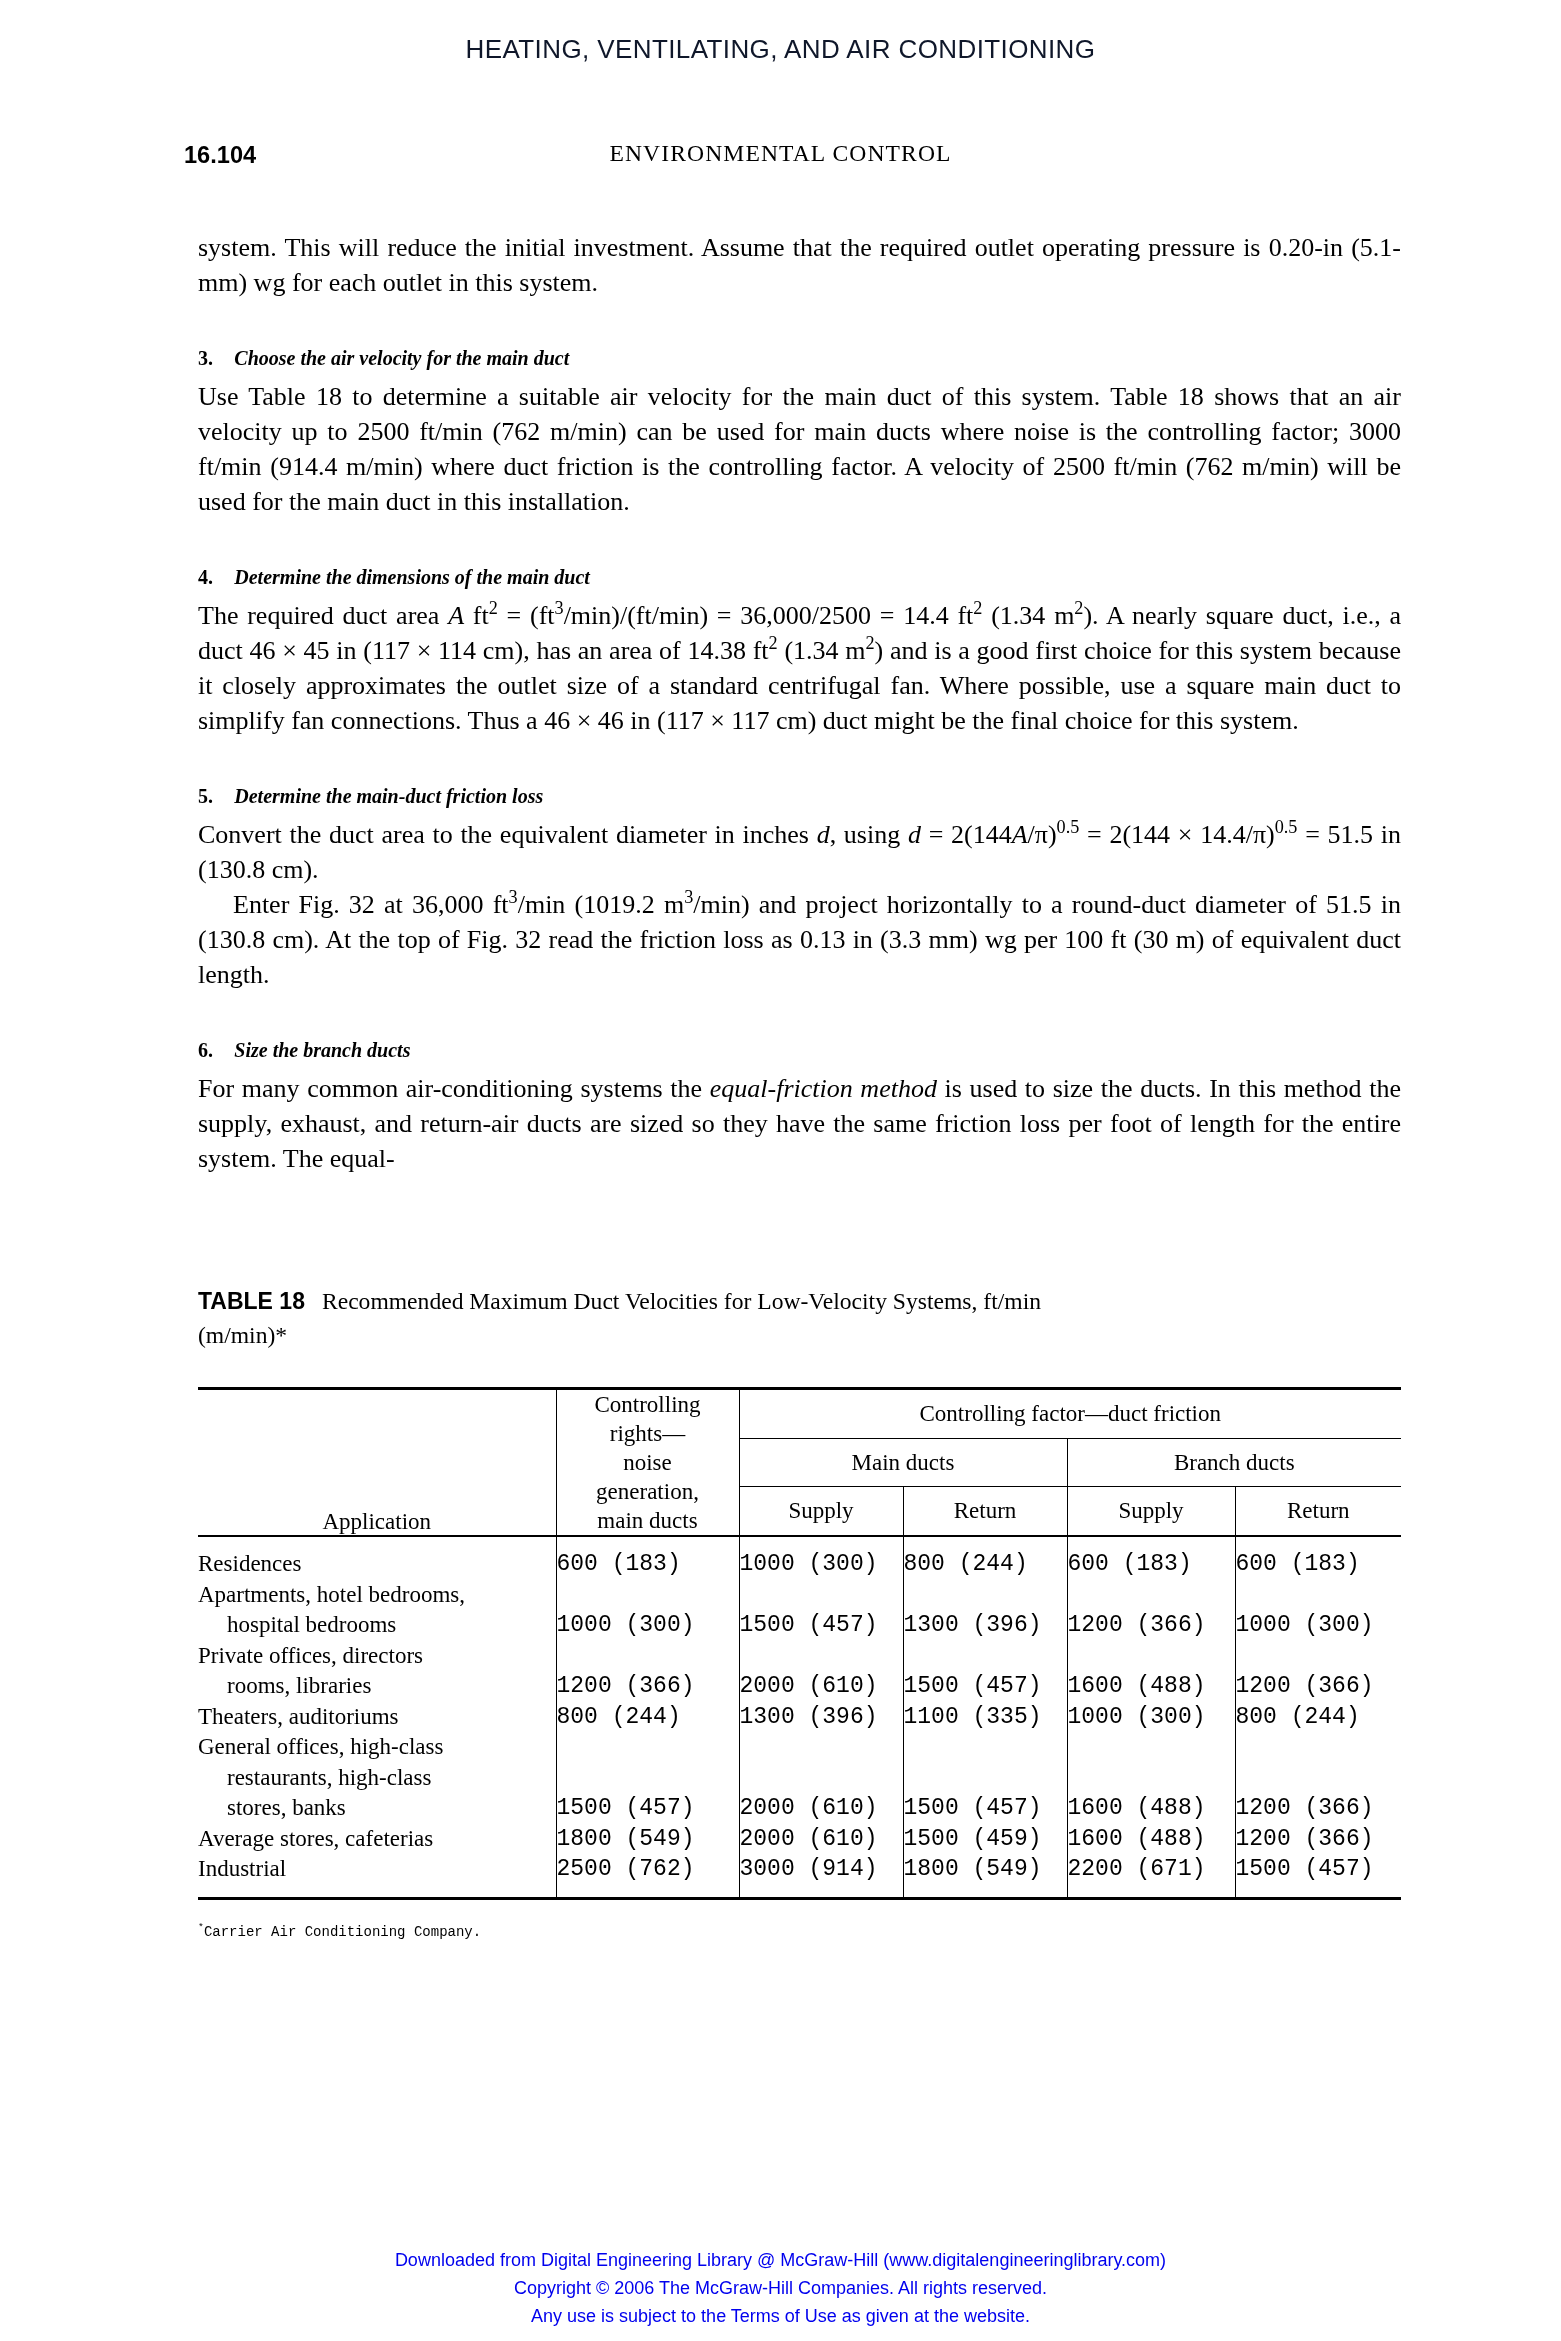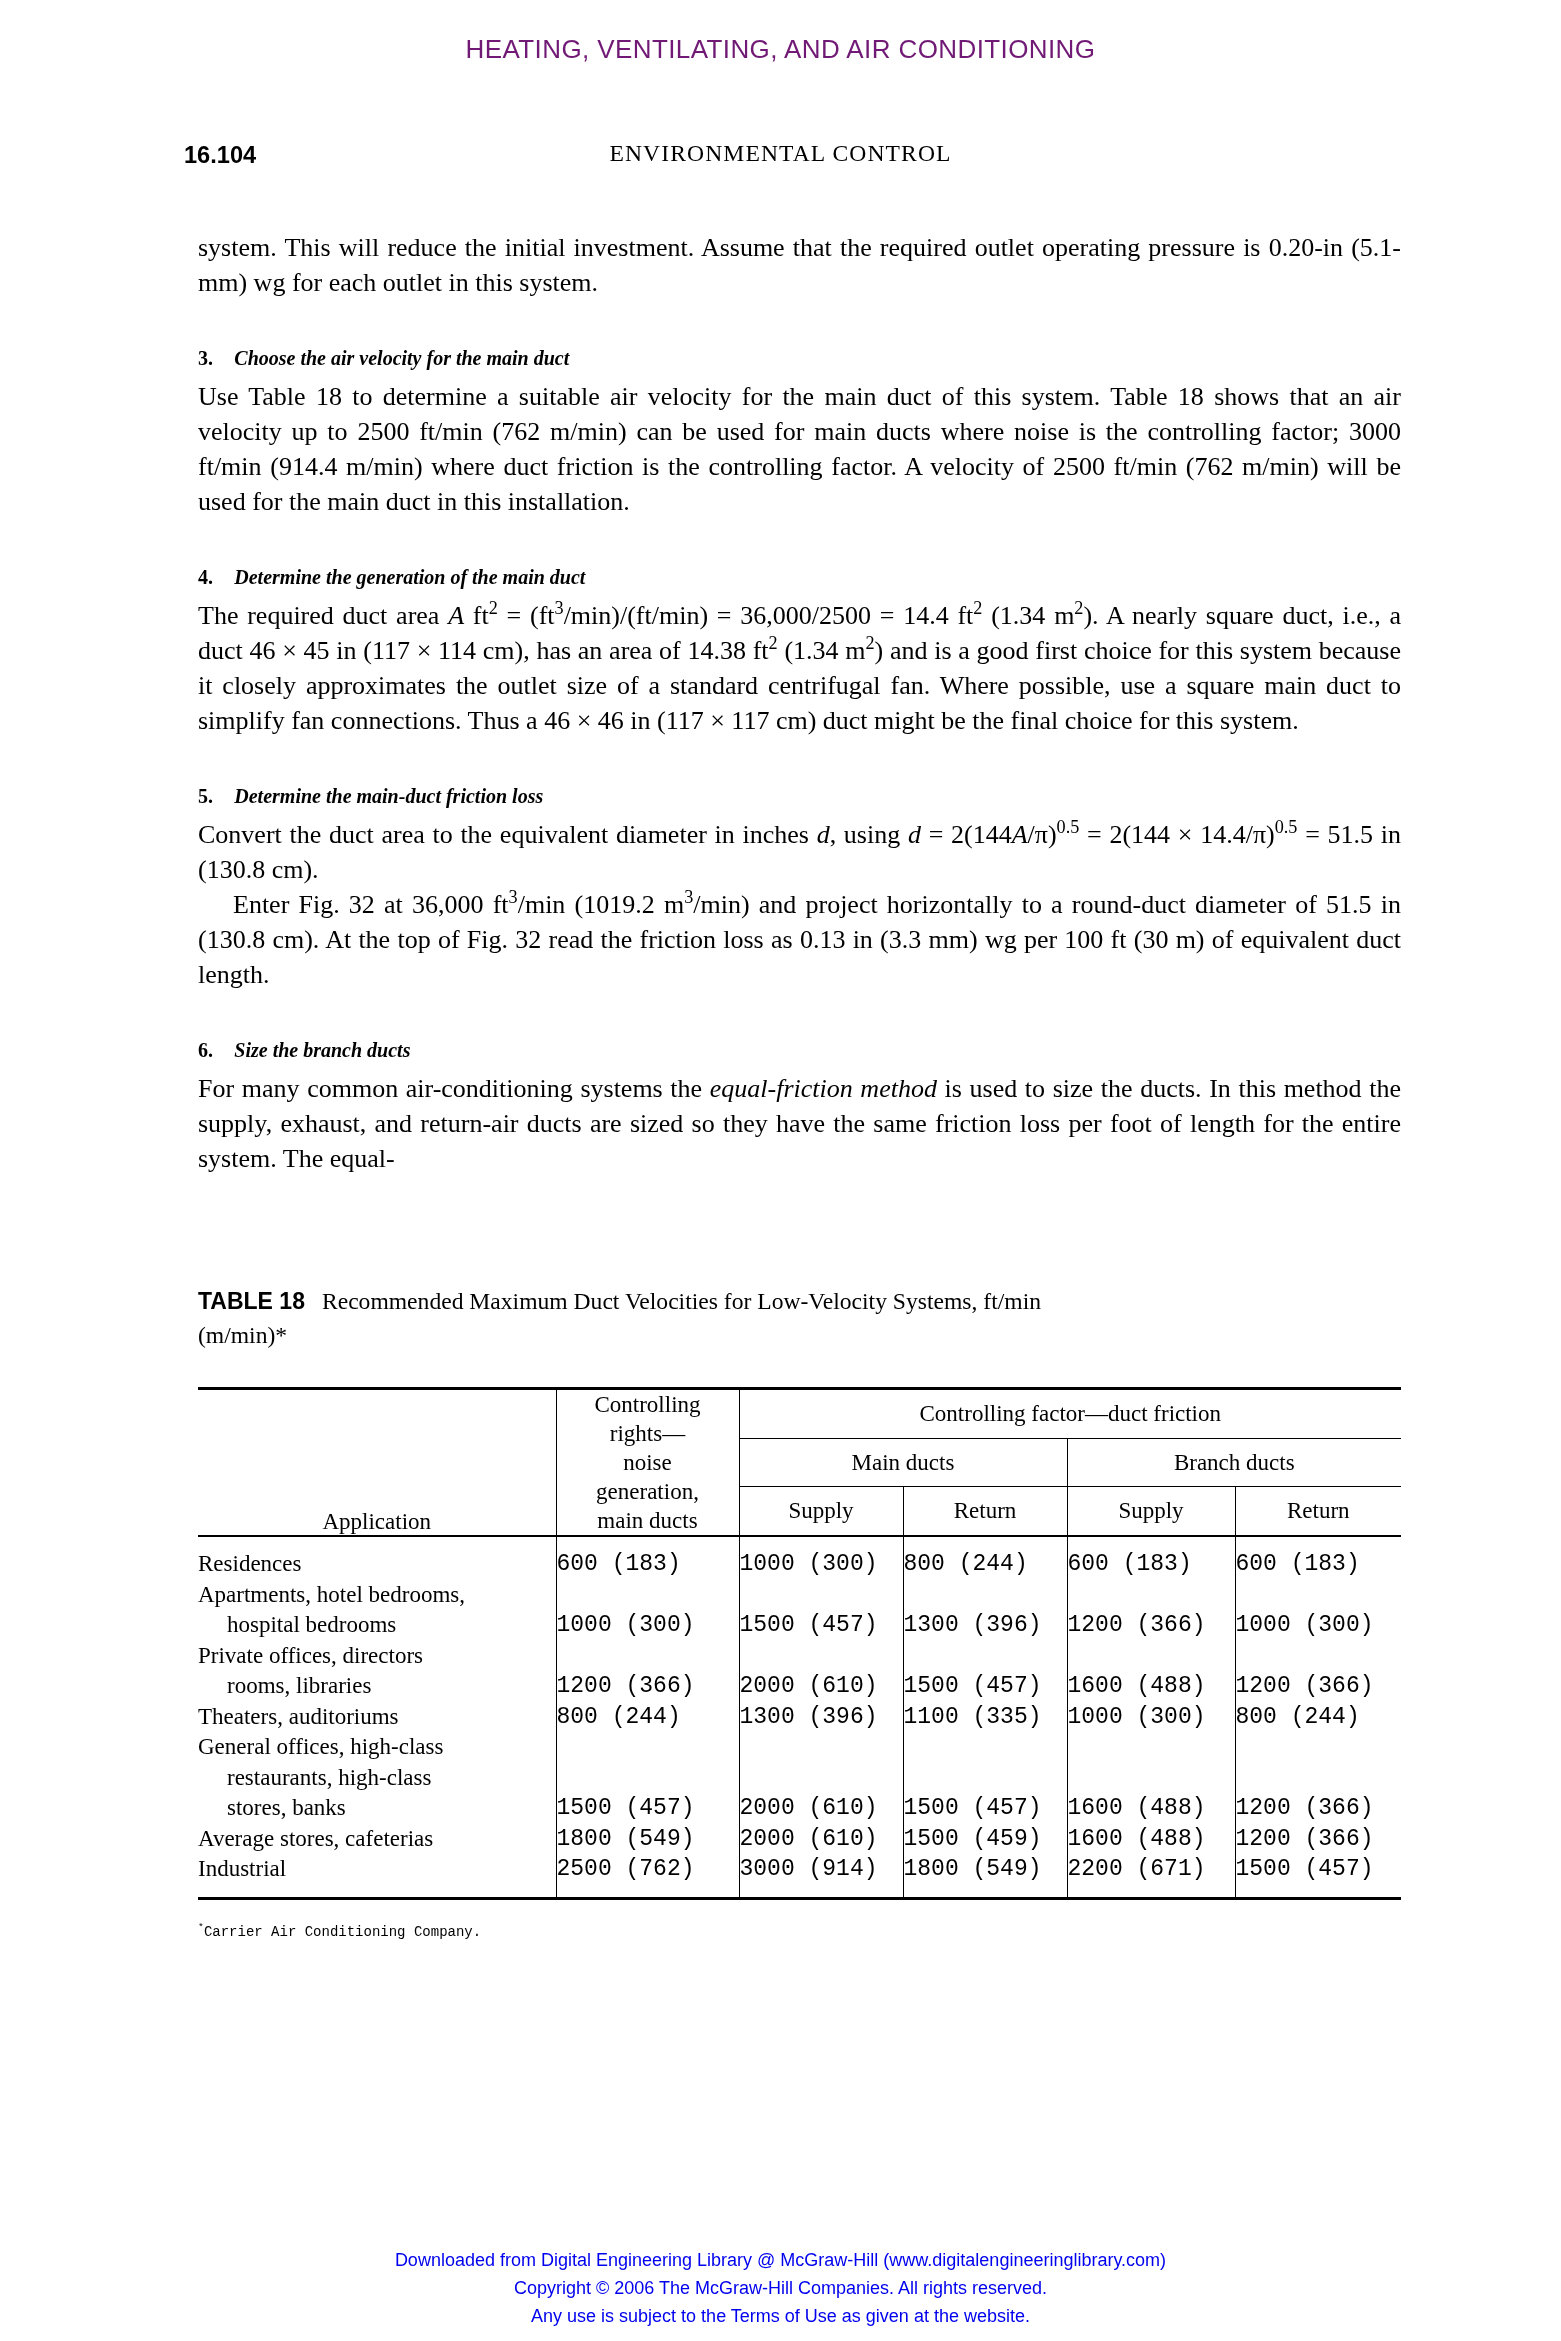--- a/index.html
+++ b/index.html
@@ -7,21 +7,21 @@
   html, body { background:#ffffff; }
   .page {
     width:1561px; height:2342px; background:#ffffff; color:#000;
     font-family:"Liberation Serif", serif;
     display:flex; flex-direction:column; overflow:hidden; position:relative;
   }
   
   .banner {
     margin-top:34px; text-align:center;
     font-family:"Liberation Sans", sans-serif;
-    font-size:26px; letter-spacing:0.4px; color:#701a75;
+    font-size:26px; letter-spacing:0.4px; color:#0f172a;
   }
   
   .titlebar { position:relative; margin-top:75px; height:34px; }
   .page-number {
     position:absolute; left:184px; top:1.5px;
     font-family:"Liberation Sans", sans-serif; font-weight:bold; font-size:23.6px;
   }
   .running-title {
     text-align:center; font-size:23.6px; letter-spacing:1.1px;
   }
@@ -101,21 +101,21 @@
 
     <div class="section">
       <div class="section-heading">
         <span class="sec-num">3.</span><span class="sec-title">Choose the air velocity for the main duct</span>
       </div>
       <p class="para">Use Table 18 to determine a suitable air velocity for the main duct of this system. Table 18 shows that an air velocity up to 2500 ft/min (762 m/min) can be used for main ducts where noise is the controlling factor; 3000 ft/min (914.4 m/min) where duct friction is the controlling factor. A velocity of 2500 ft/min (762 m/min) will be used for the main duct in this installation.</p>
     </div>
 
     <div class="section">
       <div class="section-heading">
-        <span class="sec-num">4.</span><span class="sec-title">Determine the generation of the main duct</span>
+        <span class="sec-num">4.</span><span class="sec-title">Determine the dimensions of the main duct</span>
       </div>
       <p class="para">The required duct area <i>A</i> ft<sup>2</sup> = (ft<sup>3</sup>/min)/(ft/min) = 36,000/2500 = 14.4 ft<sup>2</sup> (1.34 m<sup>2</sup>). A nearly square duct, i.e., a duct 46 × 45 in (117 × 114 cm), has an area of 14.38 ft<sup>2</sup> (1.34 m<sup>2</sup>) and is a good first choice for this system because it closely approximates the outlet size of a standard centrifugal fan. Where possible, use a square main duct to simplify fan connections. Thus a 46 × 46 in (117 × 117 cm) duct might be the final choice for this system.</p>
     </div>
 
     <div class="section">
       <div class="section-heading">
         <span class="sec-num">5.</span><span class="sec-title">Determine the main-duct friction loss</span>
       </div>
       <p class="para">Convert the duct area to the equivalent diameter in inches <i>d</i>, using <i>d</i> = 2(144<i>A</i>/π)<sup>0.5</sup> = 2(144 × 14.4/π)<sup>0.5</sup> = 51.5 in (130.8 cm).</p>
       <p class="para indent">Enter Fig. 32 at 36,000 ft<sup>3</sup>/min (1019.2 m<sup>3</sup>/min) and project horizontally to a round-duct diameter of 51.5 in (130.8 cm). At the top of Fig. 32 read the friction loss as 0.13 in (3.3 mm) wg per 100 ft (30 m) of equivalent duct length.</p>

